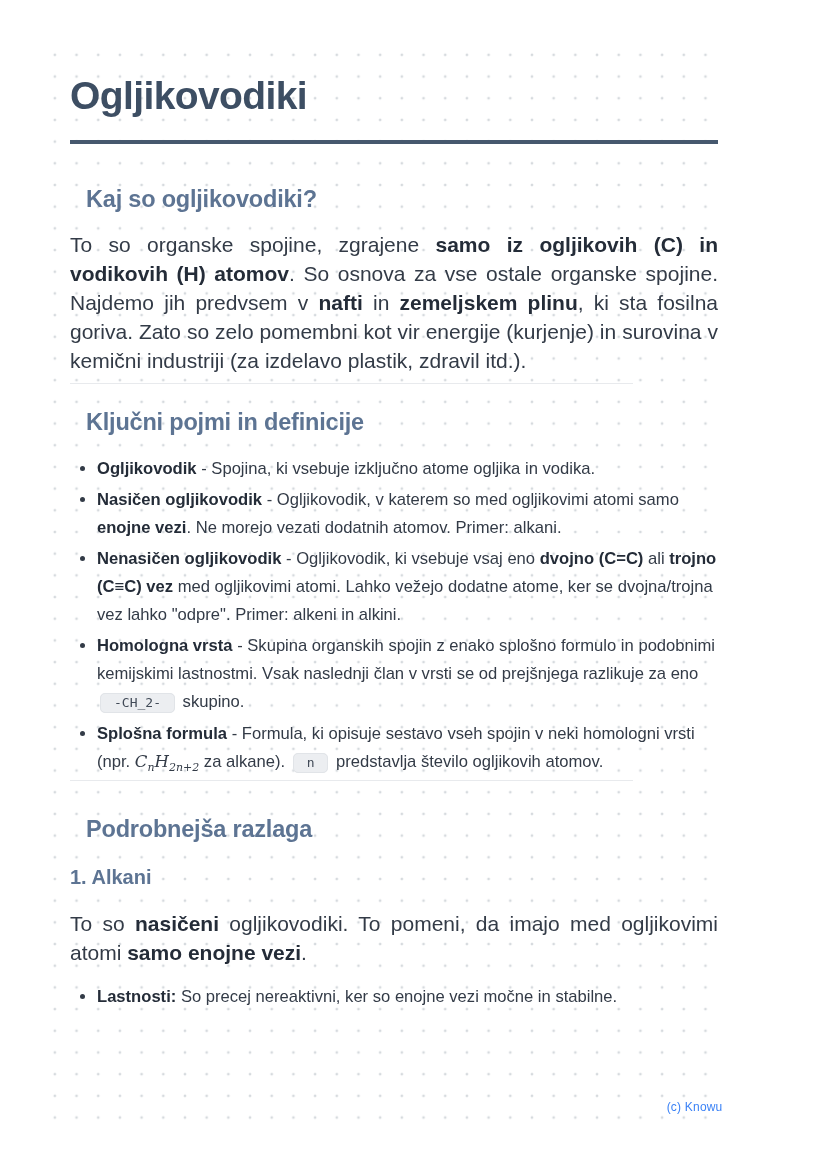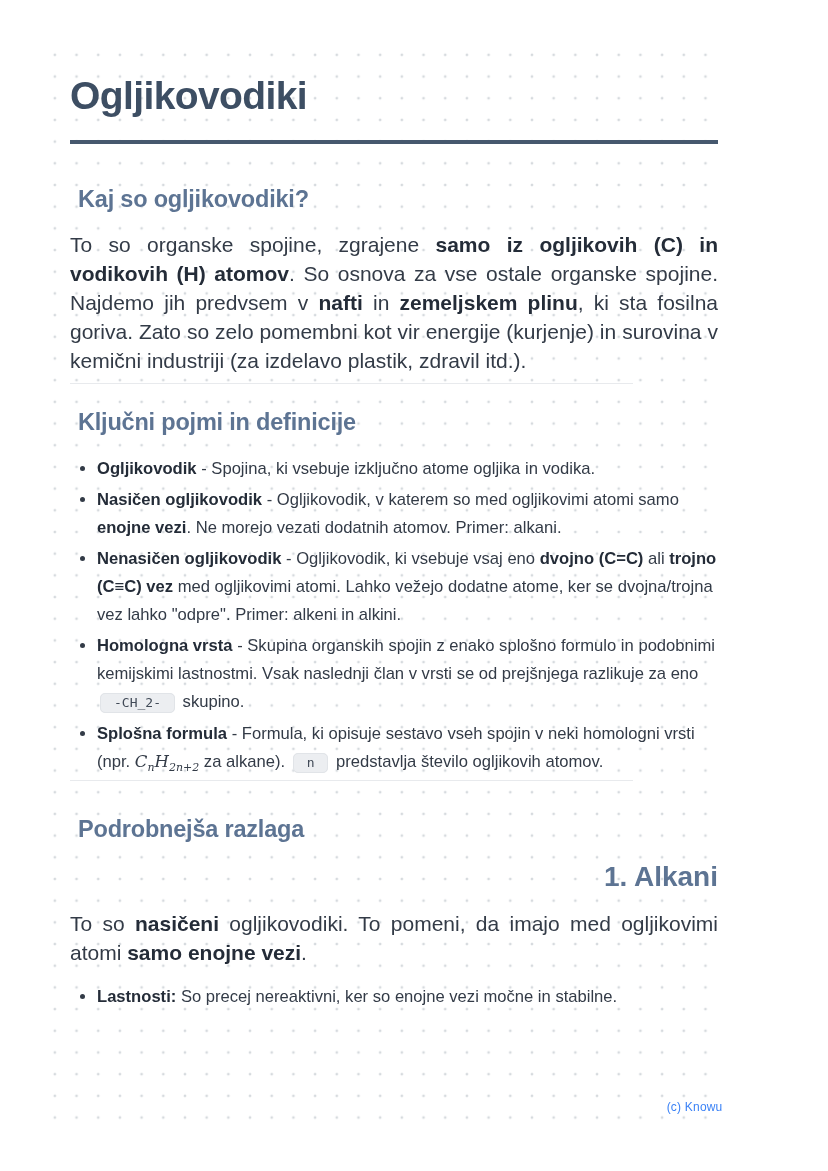--- a/index.html
+++ b/index.html
@@ -15,26 +15,26 @@
     background-size:21.7px 21.7px; background-position:6px 6px;
   }
   .edge-strip { position:absolute; left:745px; top:36px; width:7px; height:1092px; background:#b2b6bb; z-index:3; }
 
   
   .content { position:absolute; left:70px; top:0; width:648px; z-index:4; }
 
   h1 { margin:74px 0 0; font-size:39px; line-height:44px; font-weight:800; letter-spacing:-0.6px; color:#3d4e63; }
   .title-rule { margin-top:22px; height:4px; background:#46586e; }
 
-  h2 { margin:8px; font-size:23.5px; line-height:27px; font-weight:700; letter-spacing:-0.2px; color:#5d7493; }
+  h2 { margin:16px; font-size:23.5px; line-height:27px; font-weight:700; letter-spacing:-0.2px; color:#5d7493; }
   #h2-intro  { margin-top:42px; }
   #h2-terms  { margin-top:25px; }
   #h2-detail { margin-top:35px; }
 
-  h3 { margin:22px 0 0; font-size:28px; line-height:24px; font-weight:700; color:#5d7493;text-align:right; }
+  h3 { margin:22px 0 0; font-size:20px; line-height:24px; font-weight:700; color:#5d7493; }
 
   p { margin:0; font-size:21px; line-height:29px; color:#333b47; }
   .just { text-align:justify; }
   #p-intro  { margin-top:17px; }
   #p-detail { margin-top:18px; }
   #p-alkani { margin-top:20px; }
 
   hr.div { border:0; height:1px; background:#e8eaed; width:563px; margin:0; }
   #hr-1 { margin-top:8px; }
   #hr-2 { margin-top:0; }

